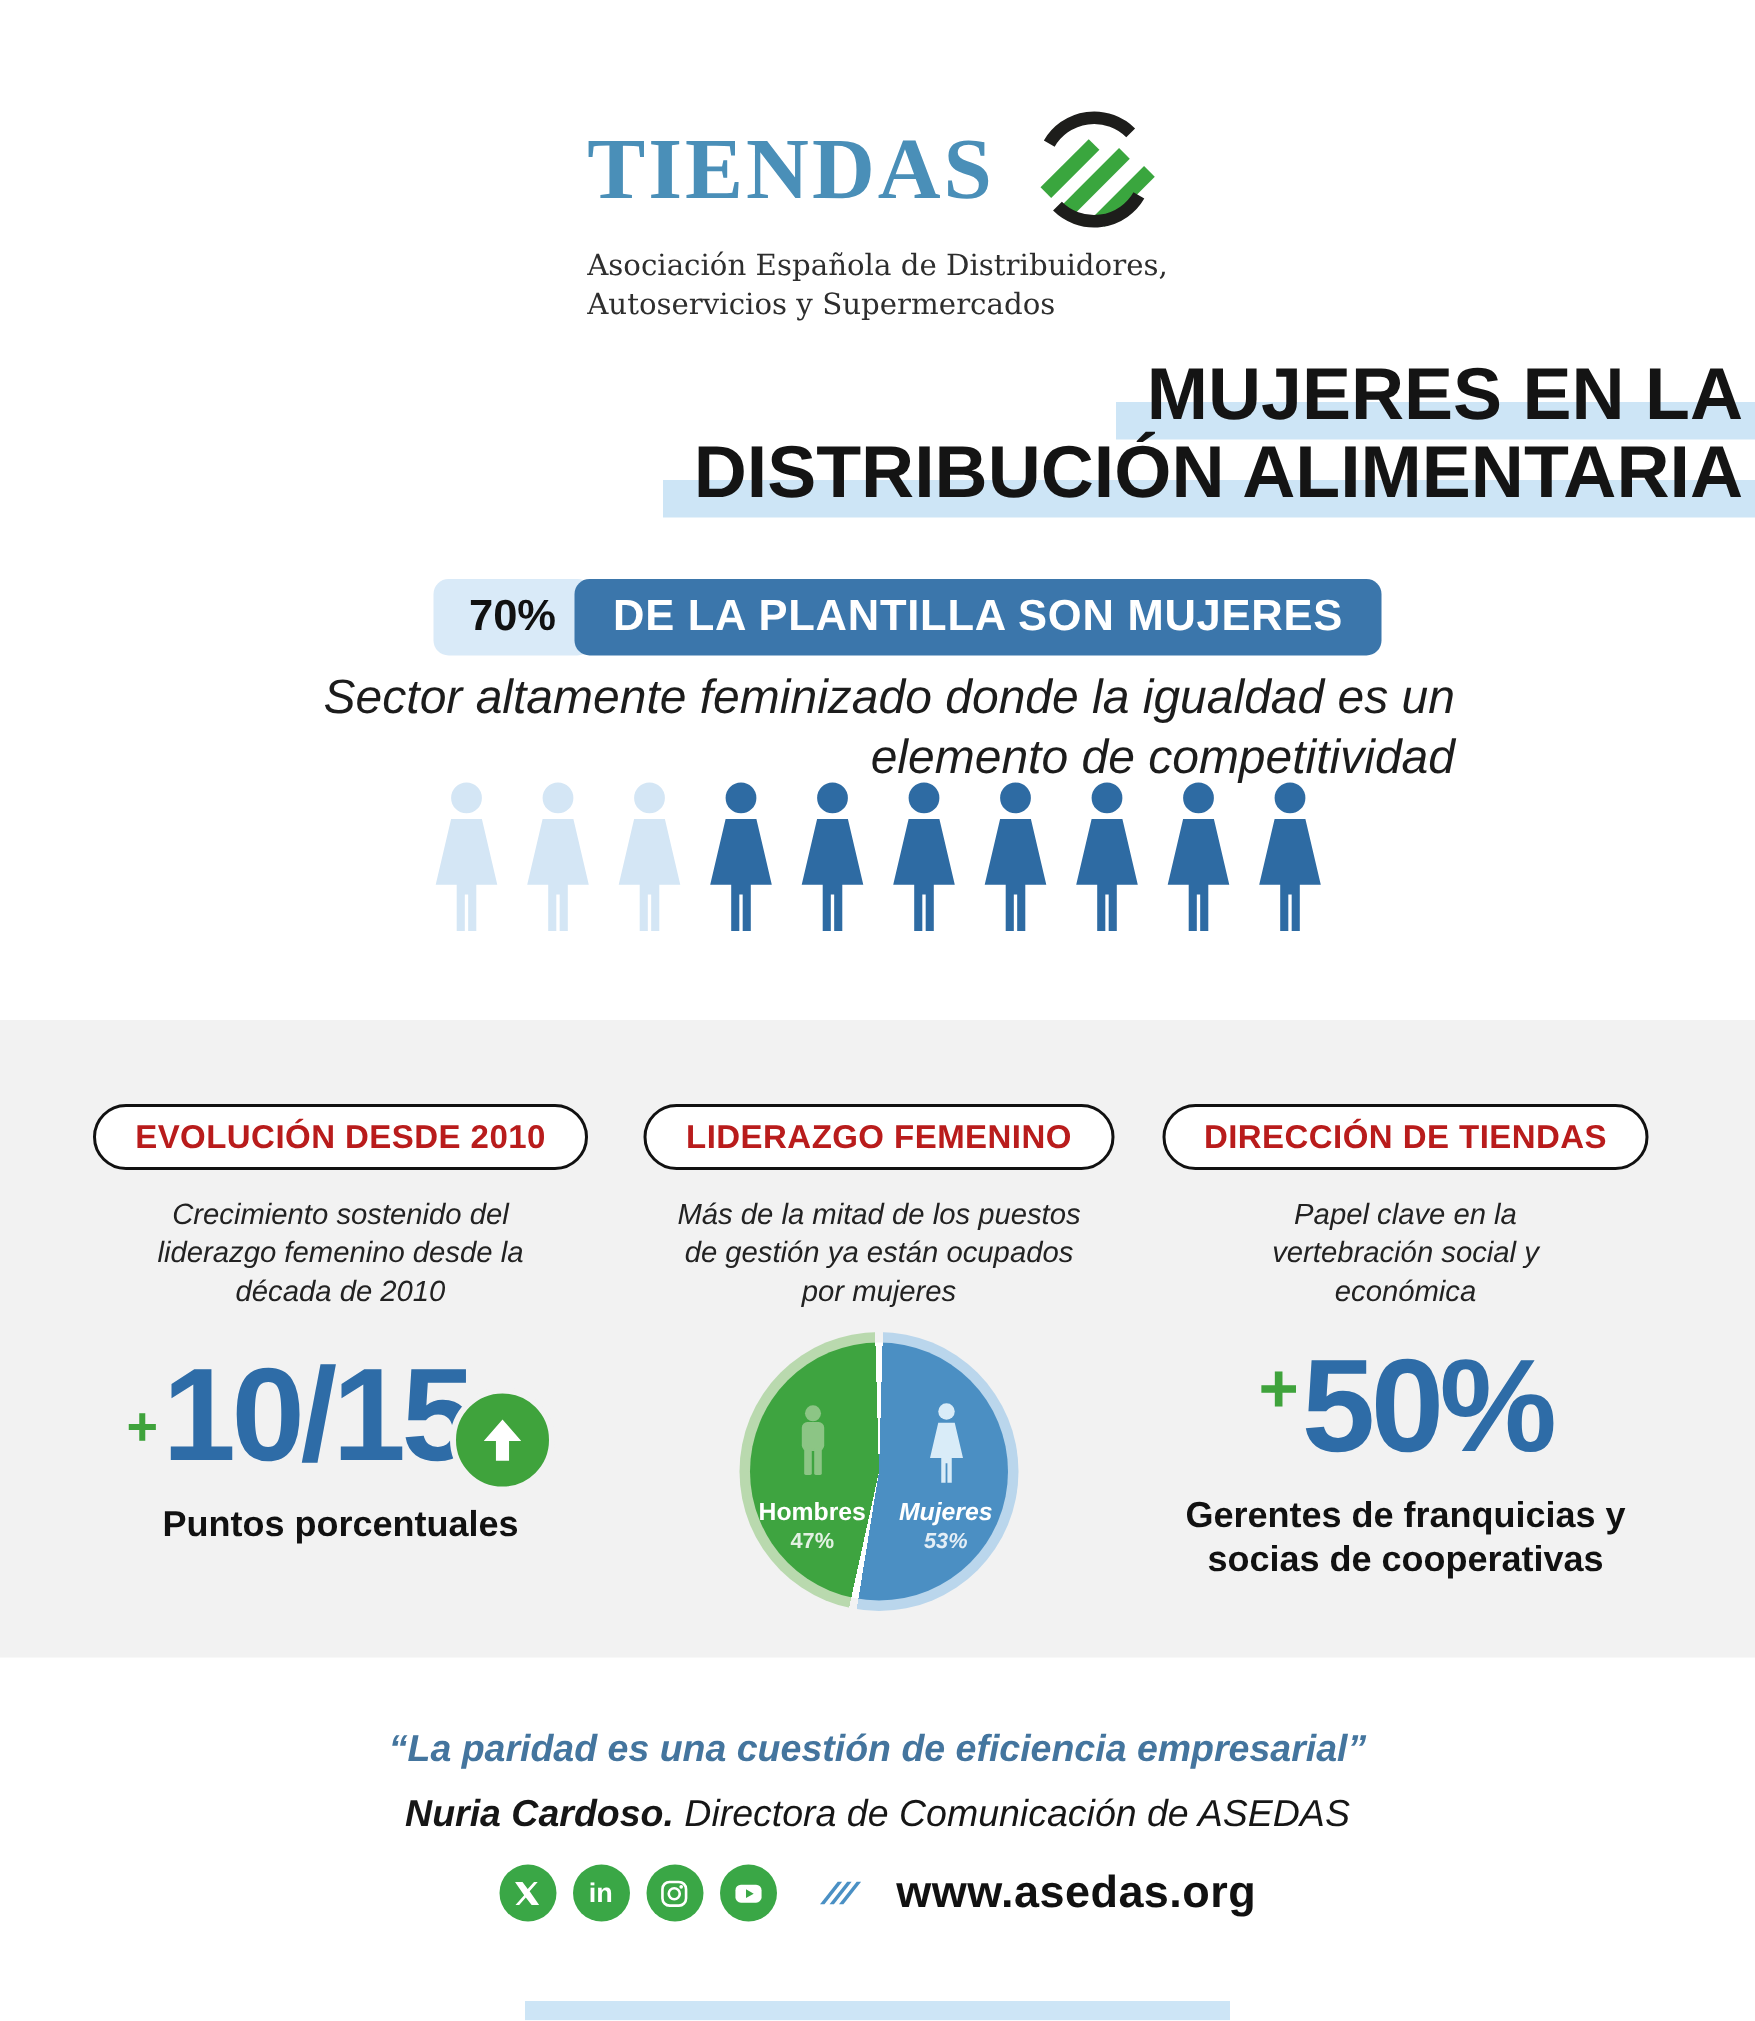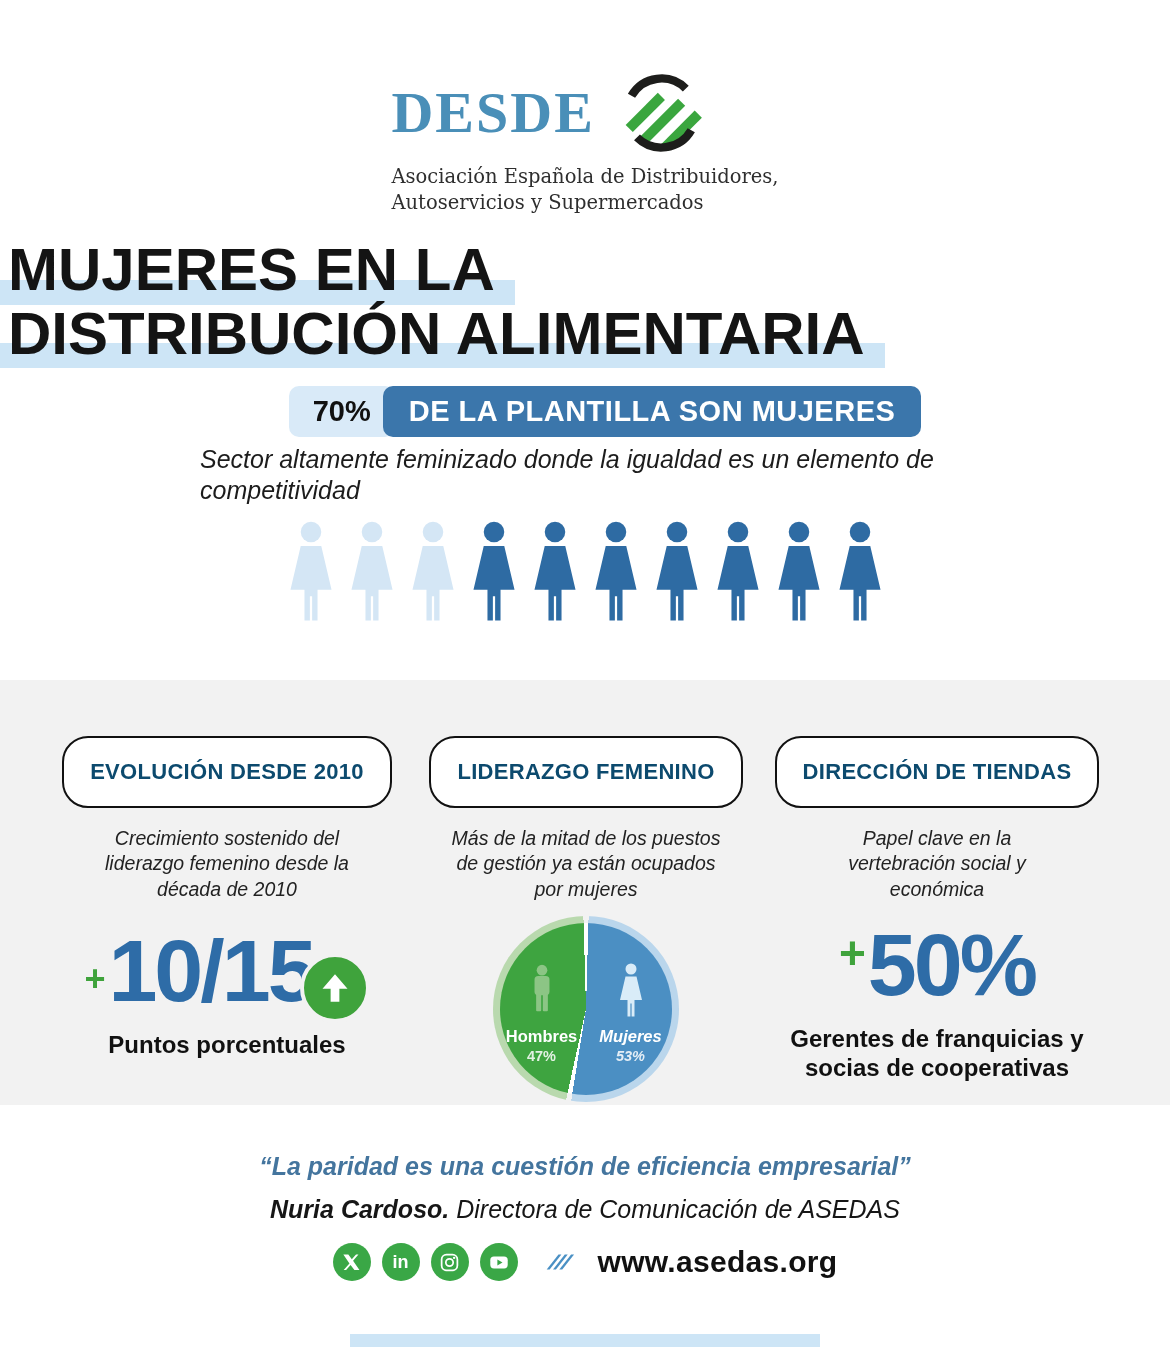--- a/index.html
+++ b/index.html
@@ -10,51 +10,51 @@
   .logo-block{position:absolute;top:70px;left:0;right:0;display:flex;justify-content:center;}
   .logo-inner{display:flex;flex-direction:column;align-items:flex-start;}
   .logo-row{display:flex;align-items:center;}
   .logo-text{font-family:"Liberation Serif",serif;font-weight:700;font-size:58px;
              color:#4a8fb8;letter-spacing:2px;line-height:1;}
   .logo-mark{margin-left:14px;}
   .logo-tagline{font-family:"DejaVu Serif",serif;font-size:19.5px;color:#2e2e2e;
                 line-height:1.35;margin-top:8px;}
 
   
-  .title-block{position:absolute;top:238px;left:0;right:0;text-align:left;
-               font-weight:800;font-size:60px;line-height:1.06;color:#141414;letter-spacing:0px;}
+  .title-block{position:absolute;top:238px;left:0;right:0;text-align:right;
+               font-weight:800;font-size:49px;line-height:1.06;color:#141414;letter-spacing:0px;}
   .hl{position:relative;display:inline-block;padding:0 8px;}
   .hl::before{content:"";position:absolute;left:-12px;right:-12px;bottom:-3px;height:25px;
               background:#cde5f6;z-index:0;}
   .hl .txt{position:relative;z-index:1;}
 
   
   .badge-row{position:absolute;top:386px;left:0;right:0;display:flex;justify-content:center;padding-left:40px;}
   .badge-stat{background:#d9eaf8;color:#111;font-weight:800;font-size:29px;
               padding:9px 24px;border-radius:10px;position:relative;z-index:0;}
   .badge-label{background:#3b76ab;color:#fff;font-weight:800;font-size:29px;
                padding:9px 26px;border-radius:10px;margin-left:-12px;position:relative;z-index:1;
                letter-spacing:.5px;}
 
   
-  .subtitle{position:absolute;top:444px;left:0;right:0;text-align:left;font-style:italic;
-            font-size:25px;font-weight:500;color:#1c1c1c;line-height:1.25;}
+  .subtitle{position:absolute;top:444px;left:0;right:0;text-align:right;font-style:italic;
+            font-size:32px;font-weight:500;color:#1c1c1c;line-height:1.25;}
   .subtitle .inner{max-width:770px;margin:0 auto;}
 
   
   .picto-row{position:absolute;top:519px;left:0;right:0;display:flex;justify-content:center;
              gap:5px;align-items:flex-end;}
   .woman-icon{width:56px;height:108px;}
 
   
   .gray-band{position:absolute;top:680px;left:0;width:1170px;height:425px;background:#f2f2f2;}
   .col{position:absolute;top:56px;width:360px;display:flex;flex-direction:column;align-items:center;}
   .col1{left:47px;} .col2{left:406px;} .col3{left:757px;}
-  .pill{background:#fff;border:2.5px solid #111;border-radius:26px;padding:21px 26px;
-        font-weight:800;font-size:22px;color:#0c4a6e;letter-spacing:.3px;white-space:nowrap;}
+  .pill{background:#fff;border:2.5px solid #111;border-radius:26px;padding:7px 26px;
+        font-weight:800;font-size:22px;color:#b91c1c;letter-spacing:.3px;white-space:nowrap;}
   .col-desc{margin-top:18px;font-style:italic;font-size:19.5px;font-weight:500;color:#222;
             text-align:center;line-height:1.3;height:84px;}
   .w1{max-width:268px;} .w2{max-width:272px;} .w3{max-width:228px;}
 
   .stat-row{display:flex;align-items:flex-end;margin-top:24px;}
   .plus1{color:#3fa33c;font-weight:800;font-size:36px;line-height:1;margin:0 3px 12px 0;}
   .big-num{color:#2e6ca7;font-weight:800;font-size:88px;line-height:.85;letter-spacing:-3px;}
   .arrow-circle{width:62px;height:62px;background:#3fa33c;border-radius:50%;display:flex;
                 align-items:center;justify-content:center;margin-left:-14px;
                 transform:translateY(14px);border:4px solid #f2f2f2;}
@@ -110,21 +110,21 @@
       <rect x="31.5" y="54" width="9.5" height="34" rx="2"></rect>
     </symbol>
   </defs>
 </svg>
 
 <div class="page">
 
   <div class="logo-block">
     <div class="logo-inner">
       <div class="logo-row">
-        <div class="logo-text">DESDE</div>
+        <div class="logo-text">TIENDAS</div>
         <svg class="logo-mark" width="100" height="86" viewBox="0 0 84 72">
           <polygon points="14,46 41,19 47,25 20,52" fill="#3aa63e"></polygon>
           <polygon points="24,58 58,24 64,30 30,64" fill="#3aa63e"></polygon>
           <polygon points="44,62 72,34 78,40 50,68" fill="#3aa63e"></polygon>
           <path d="M18.9,21.5 A29,29 0 0 1 64.5,15.5" fill="none" stroke="#1d1d1b" stroke-width="7"></path>
           <path d="M69.1,50.5 A29,29 0 0 1 23.5,56.5" fill="none" stroke="#1d1d1b" stroke-width="7"></path>
         </svg>
       </div>
       <div class="logo-tagline">
         <div>Asociación Española de Distribuidores,</div>

